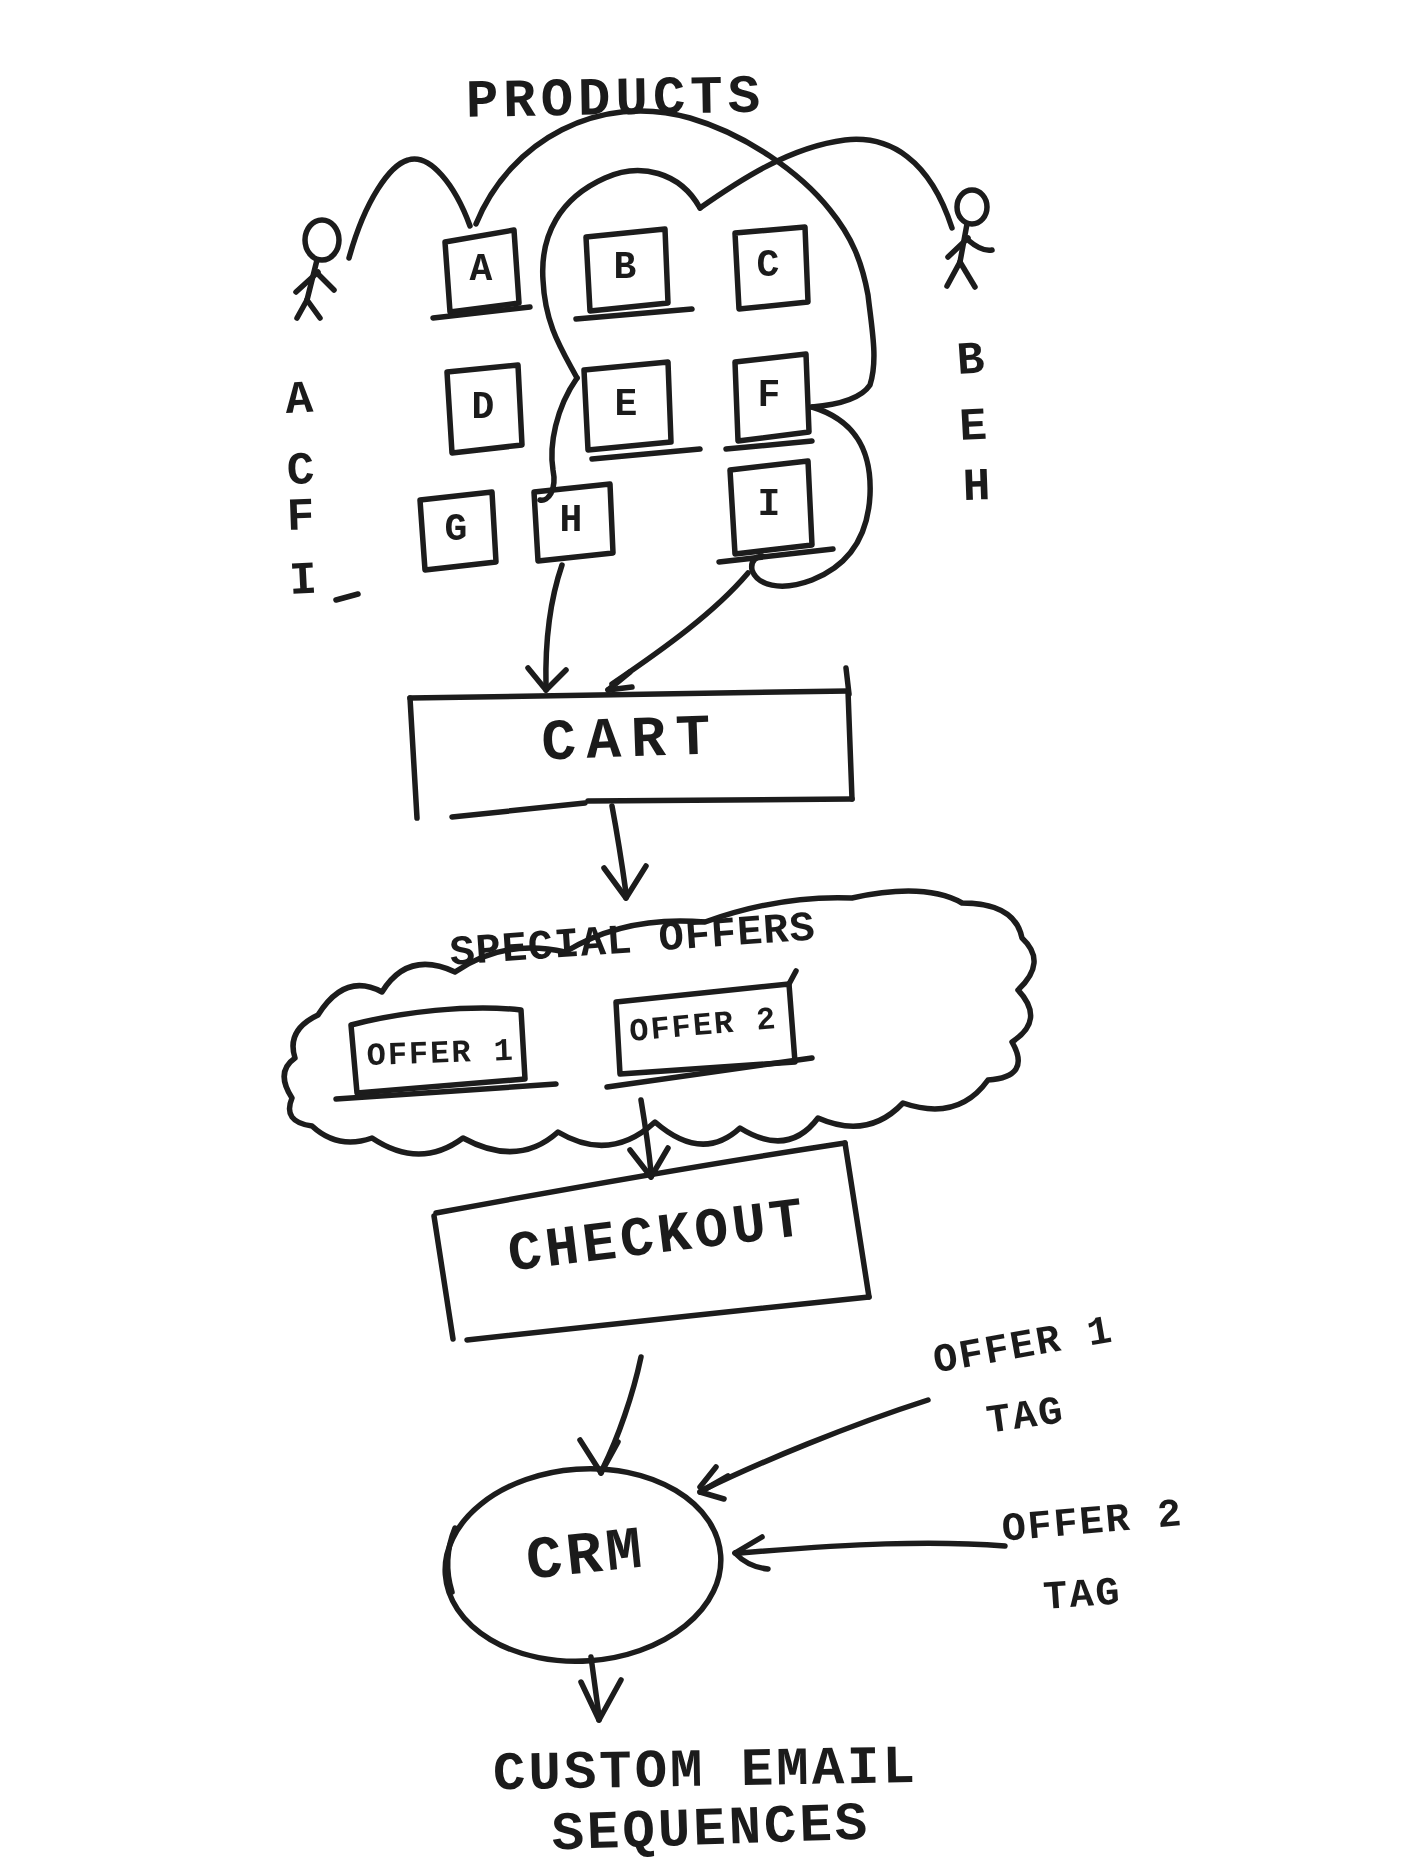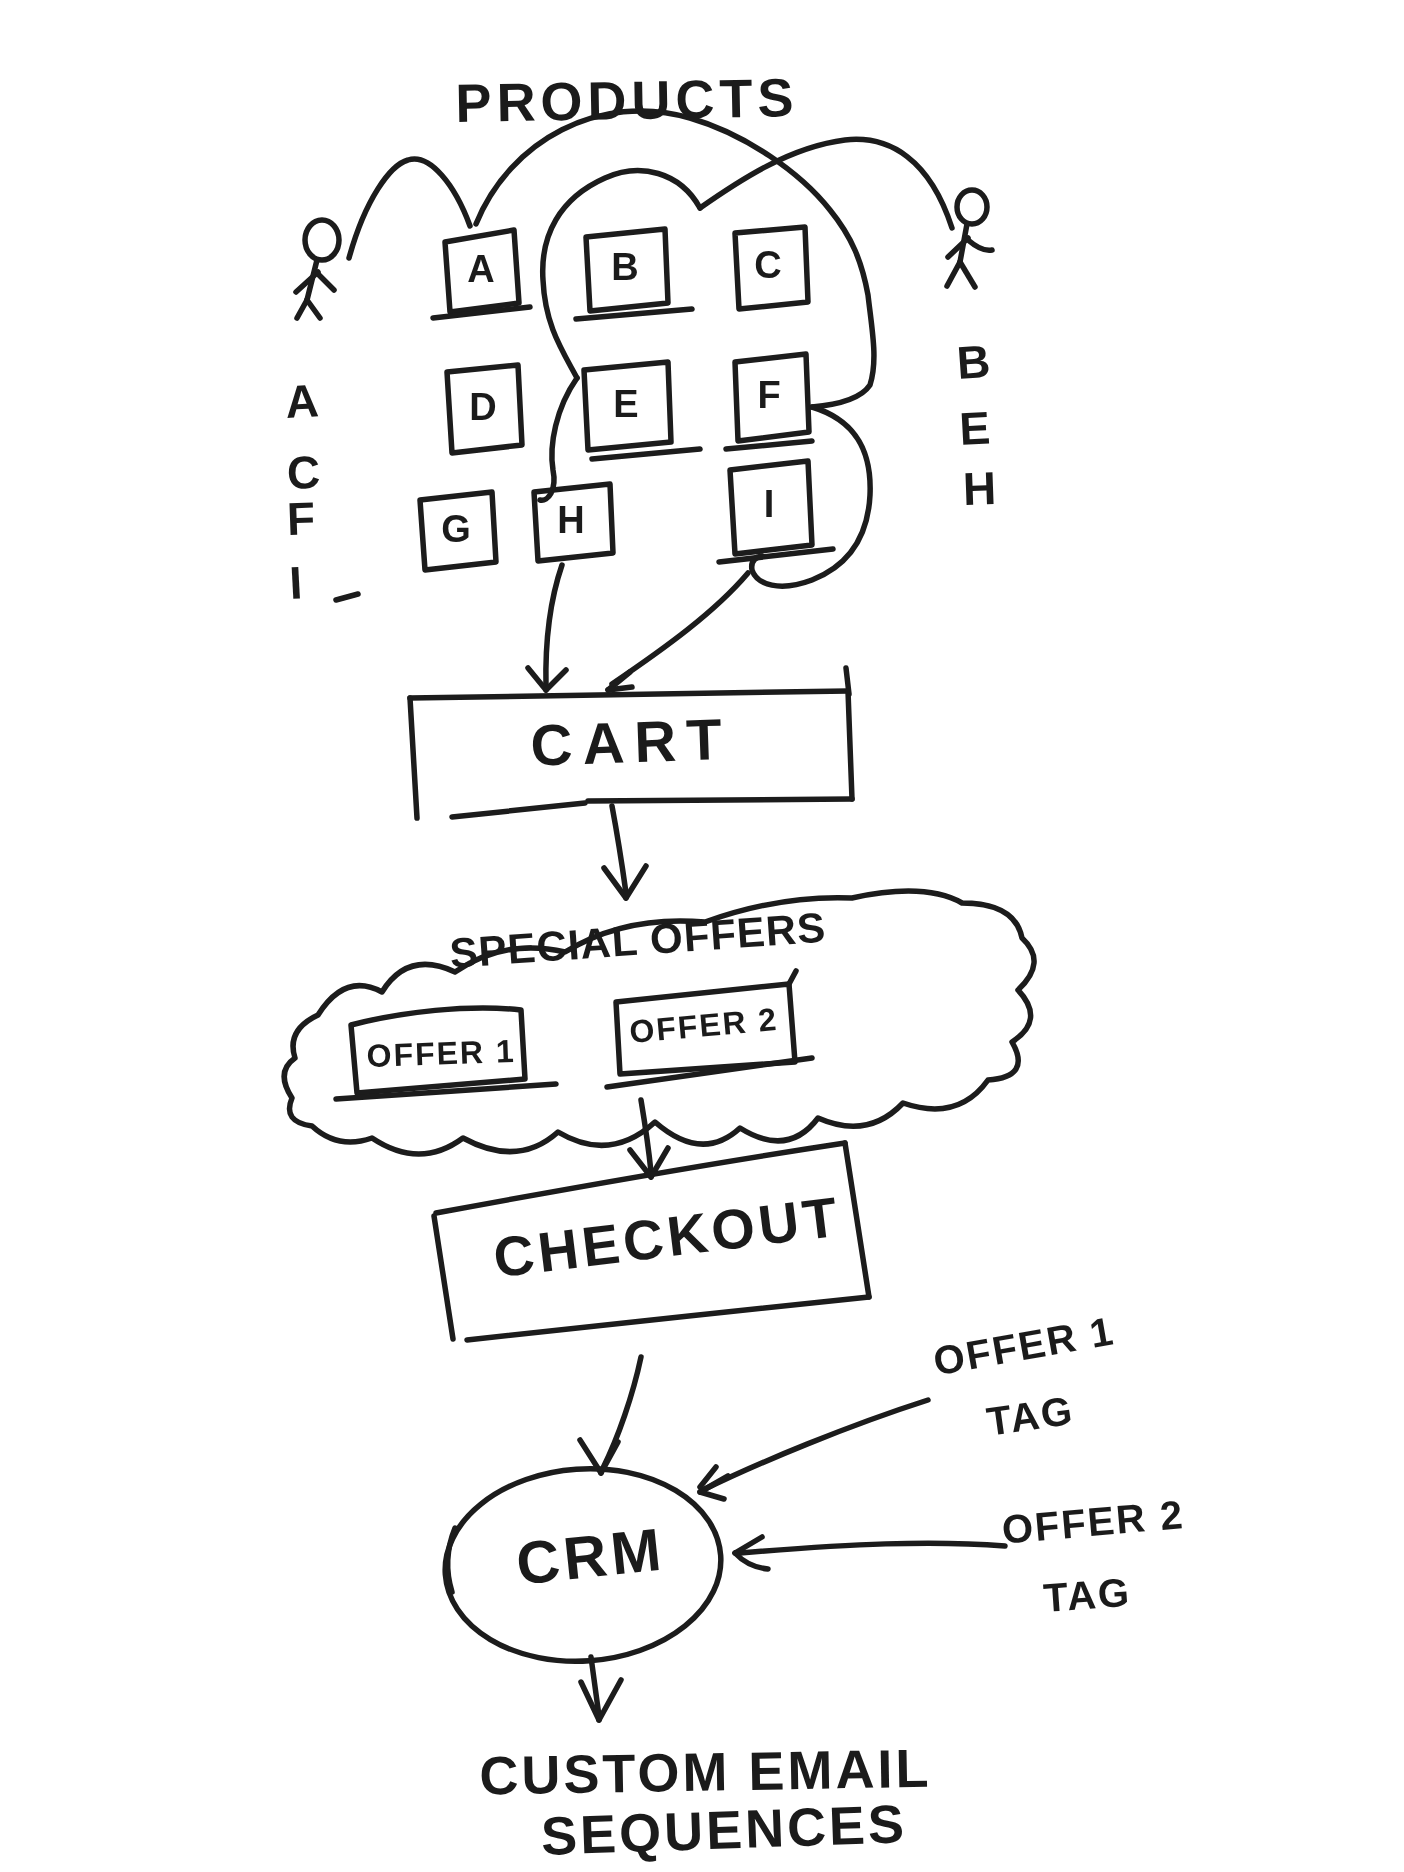--- a/index.html
+++ b/index.html
@@ -1,20 +1,20 @@
 <!DOCTYPE html>
 <html><head>
 <meta charset="utf-8">
 <style>
   html,body{margin:0;padding:0;background:#ffffff;}
   .canvas{
     position:relative;
     width:1404px;height:1872px;
     background:#ffffff;
-    font-family:Liberation Sans, sans-serif;
+    font-family:Liberation Mono, monospace;
     color:#1b1b1b;
     overflow:hidden;
   }
   svg.sketch{position:absolute;left:0;top:0;}
   svg.sketch path, svg.sketch ellipse, svg.sketch line{
     fill:none;stroke:#1c1c1c;stroke-width:5.5;
     stroke-linecap:round;stroke-linejoin:round;
   }
   .hand{
     position:absolute;

